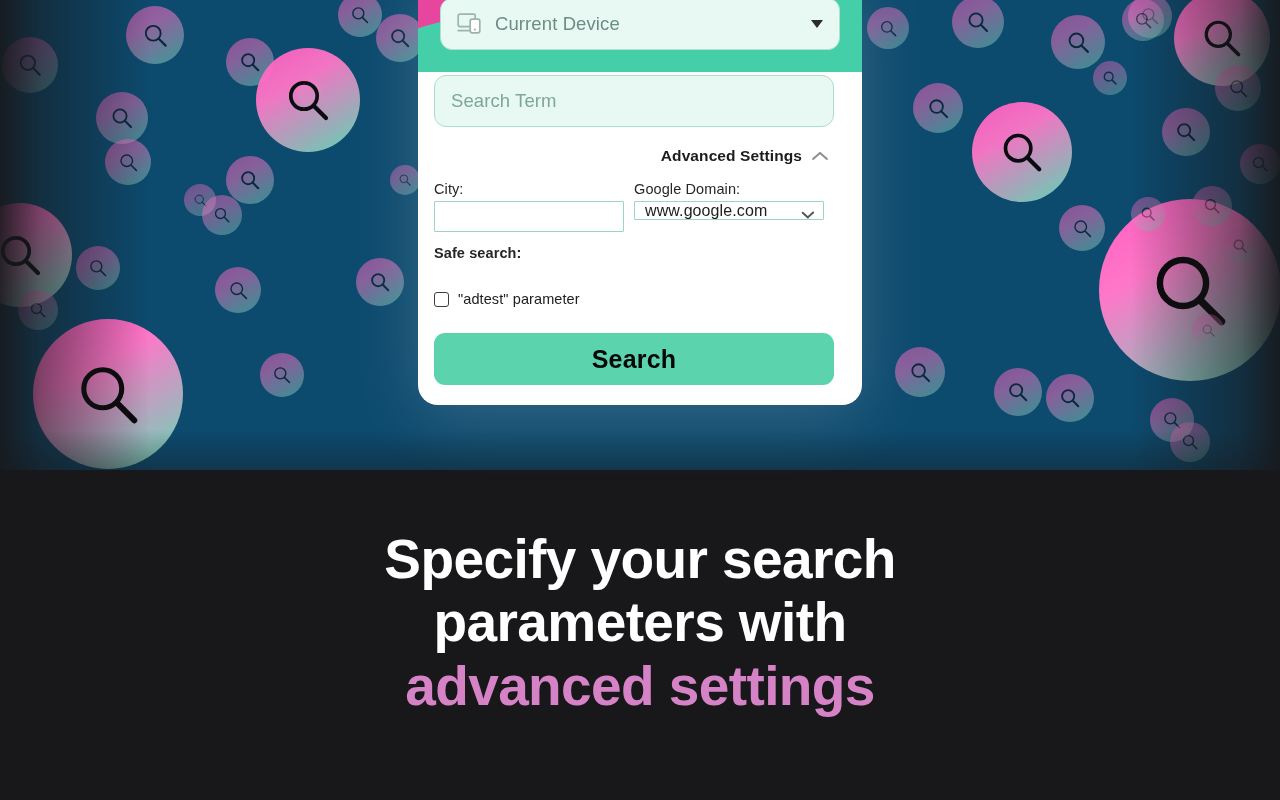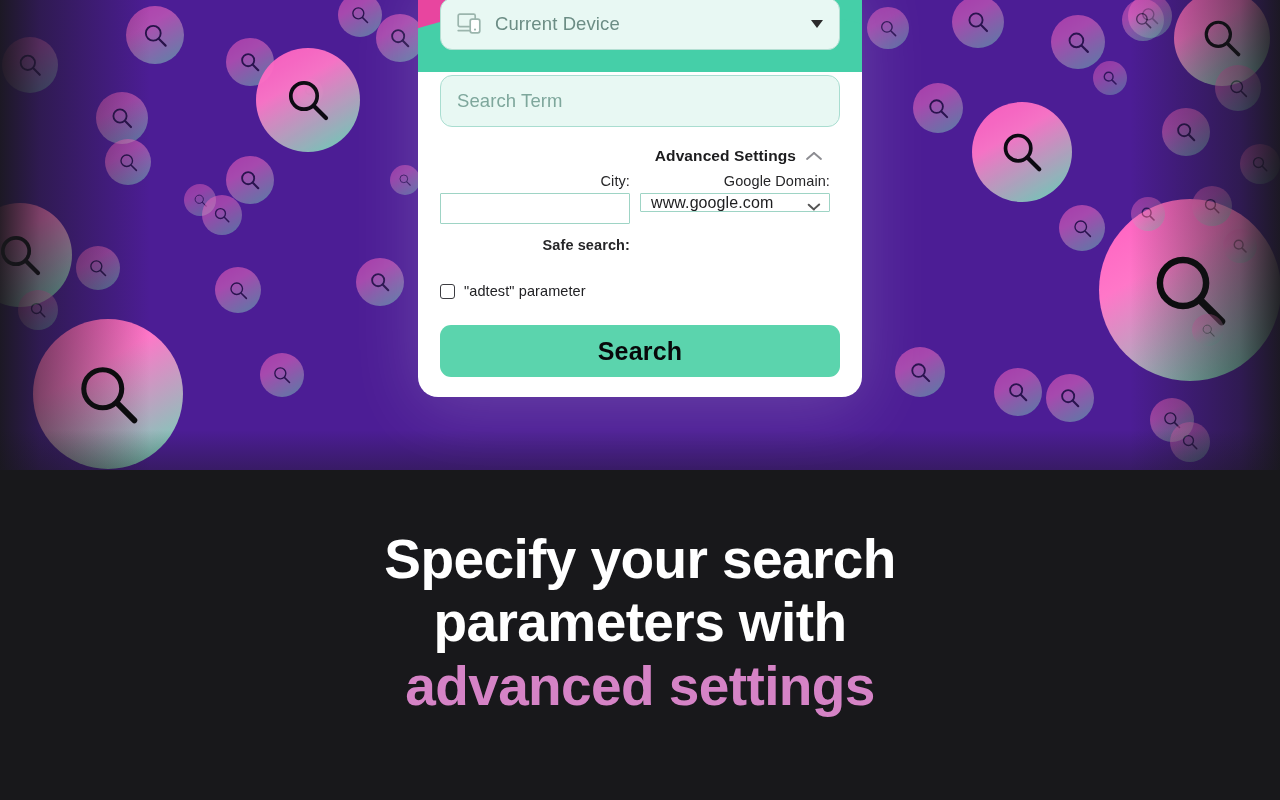--- a/index.html
+++ b/index.html
@@ -7,21 +7,21 @@
   html, body {
     width: 1280px; height: 800px;
     overflow: hidden;
     background: #17171a;
     font-family: "Liberation Sans", sans-serif;
   }
 
   #stage {
     position: relative;
     width: 1280px; height: 800px;
-    background: #4c1d95;
+    background: #0c4a6e;
     overflow: hidden;
   }
 
   
   #bg-pattern {
     position: absolute;
     inset: 0;
     overflow: hidden;
   }
   .bubble {
@@ -109,21 +109,21 @@
     letter-spacing: .1px;
   }
   .caret-down {
     width: 0; height: 0;
     border-left: 6.5px solid transparent;
     border-right: 6.5px solid transparent;
     border-top: 8px solid #2b2b2b;
     margin-right: 2px;
   }
 
-  #card-body { position: relative; z-index: 3; padding: 0 22px; }
+  #card-body { position: relative; z-index: 3; padding: 0 16px; }
 
   #search-term {
     margin-top: 25px;
     width: 400px; height: 52px;
     background: #e8f8f3;
     border: 1px solid #a9ddd0;
     border-radius: 12px;
     display: flex; align-items: center;
     padding: 0 16px;
   }
@@ -150,26 +150,25 @@
     position: relative;
   }
   .chevron-up::before, .chevron-up::after {
     content:""; position:absolute; top: 4px;
     width: 11px; height: 2px; background: #8d8d92; border-radius: 1px;
   }
   .chevron-up::before { left: -1px; transform: rotate(-40deg); }
   .chevron-up::after  { left: 6px;  transform: rotate(40deg); }
 
   .fields-grid {
-    margin-top: 8px;
+    margin-top: 16px;
     display: grid;
     grid-template-columns: 190px 190px;
     column-gap: 10px;
     row-gap: 0px;
-    text-align: right;
   }
   .field-label {
     font-size: 14.5px;
     color: #262628;
     padding-bottom: 4px;
     letter-spacing: .1px;
   }
   .text-input {
     height: 31px;
     background: #ffffff;

